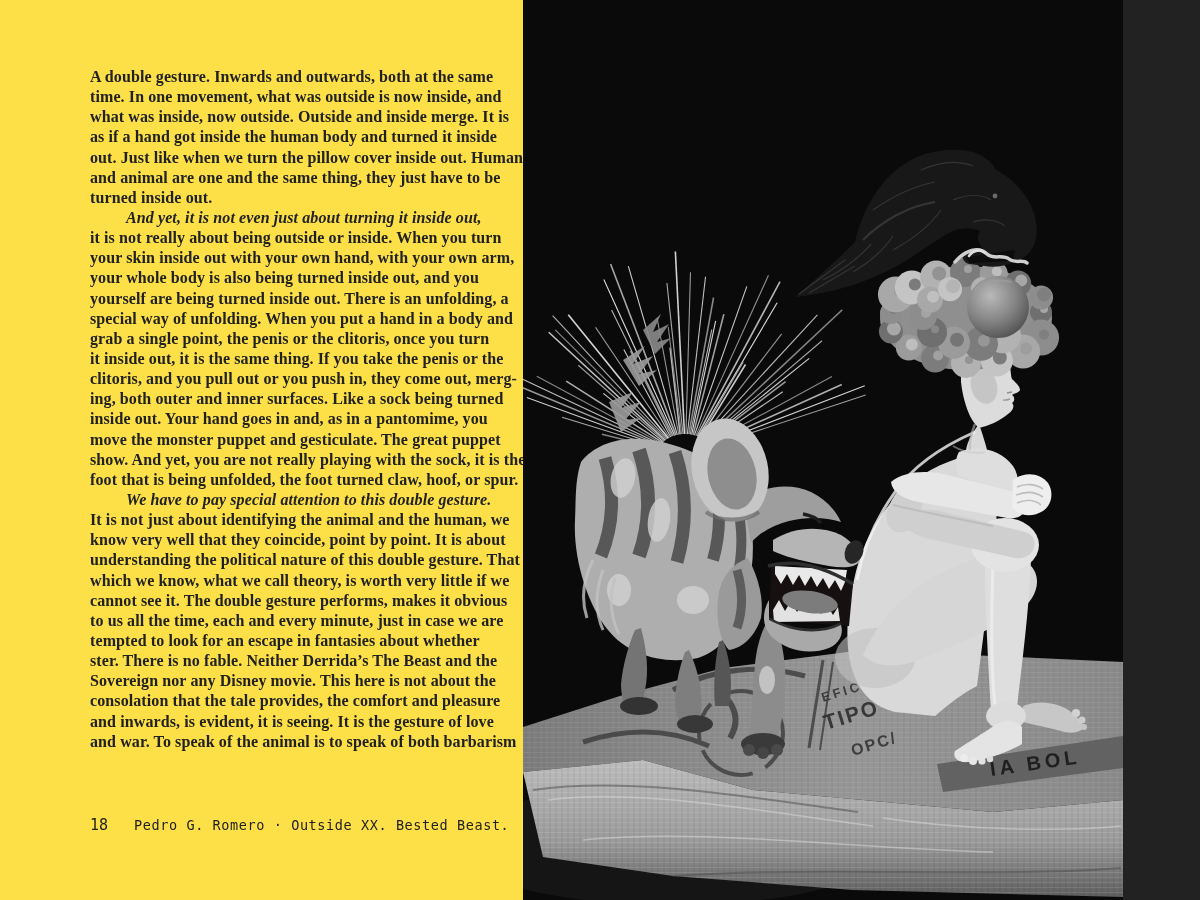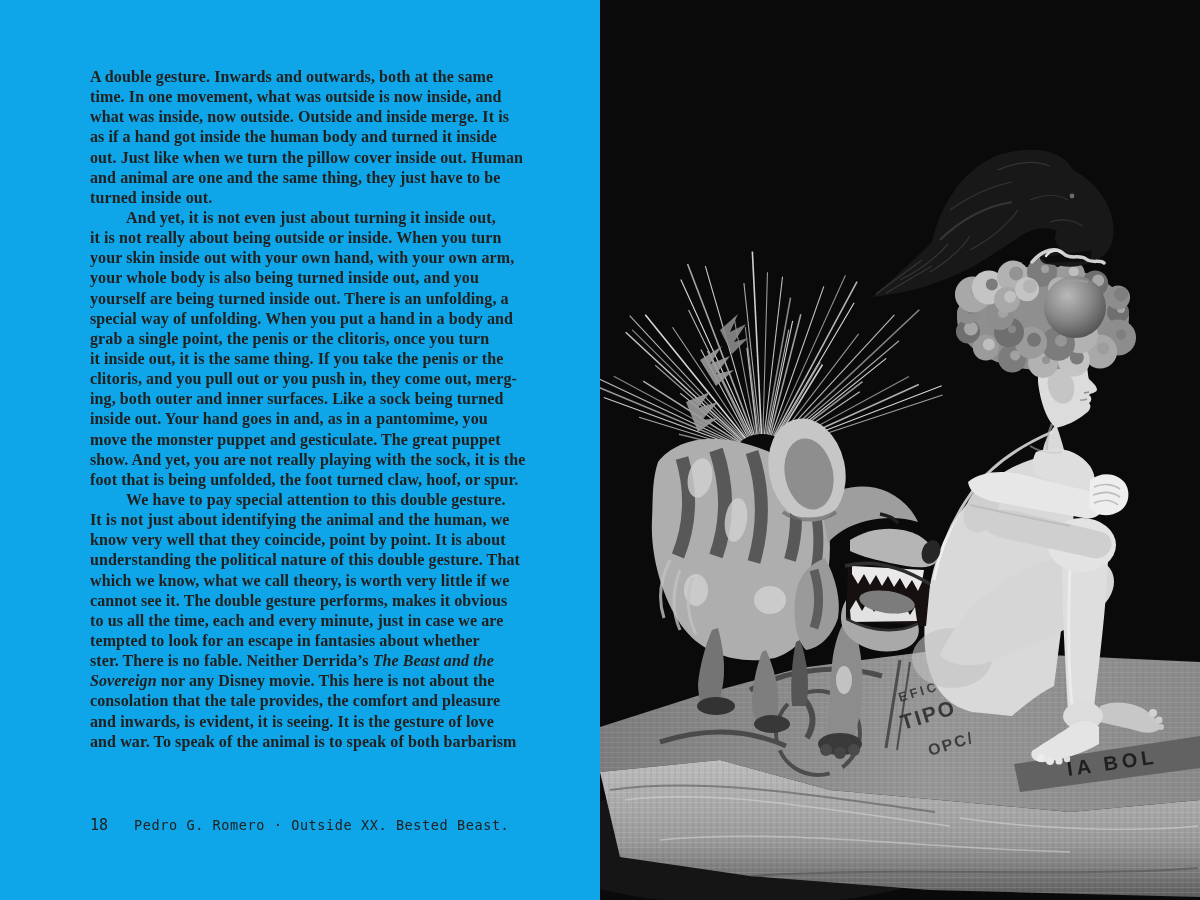--- a/index.html
+++ b/index.html
@@ -1,27 +1,27 @@
 <!DOCTYPE html>
 <html><head>
 <meta charset="utf-8">
 <style>
   html,body{margin:0;padding:0;background:#222;}
   .spread{position:relative;width:1200px;height:900px;overflow:hidden;display:flex;}
-  .page-left{position:relative;width:600px;height:900px;background:#0ea5e9;}
+  .page-left{position:relative;width:523px;height:900px;background:#fde047;}
   .page-right{position:relative;width:600px;height:900px;background:#0a0a0a;}
   .body-text{
     position:absolute;left:90px;top:67px;width:486px;
     font-family:"Liberation Serif",serif;font-weight:700;
     font-size:16px;line-height:20.15px;color:#212120;
     letter-spacing:.1px;white-space:nowrap;
   }
   .body-text .line{height:20.15px;}
-  .body-text .line.ind{padding-left:36px;}
-  .body-text .it{font-style:italic;}
+  .body-text .line.ind{padding-left:36px;font-style:italic;}
+  .body-text .it{}
   .page-footer{
     position:absolute;left:90px;top:816px;display:flex;align-items:baseline;
     font-family:"DejaVu Sans Mono",monospace;font-weight:400;
     font-size:13.5px;color:#212120;letter-spacing:.6px;
   }
   .page-footer .pn{margin-right:26px;font-size:15px;letter-spacing:0;}
   svg{display:block;}
 </style>
 </head>
 <body>

